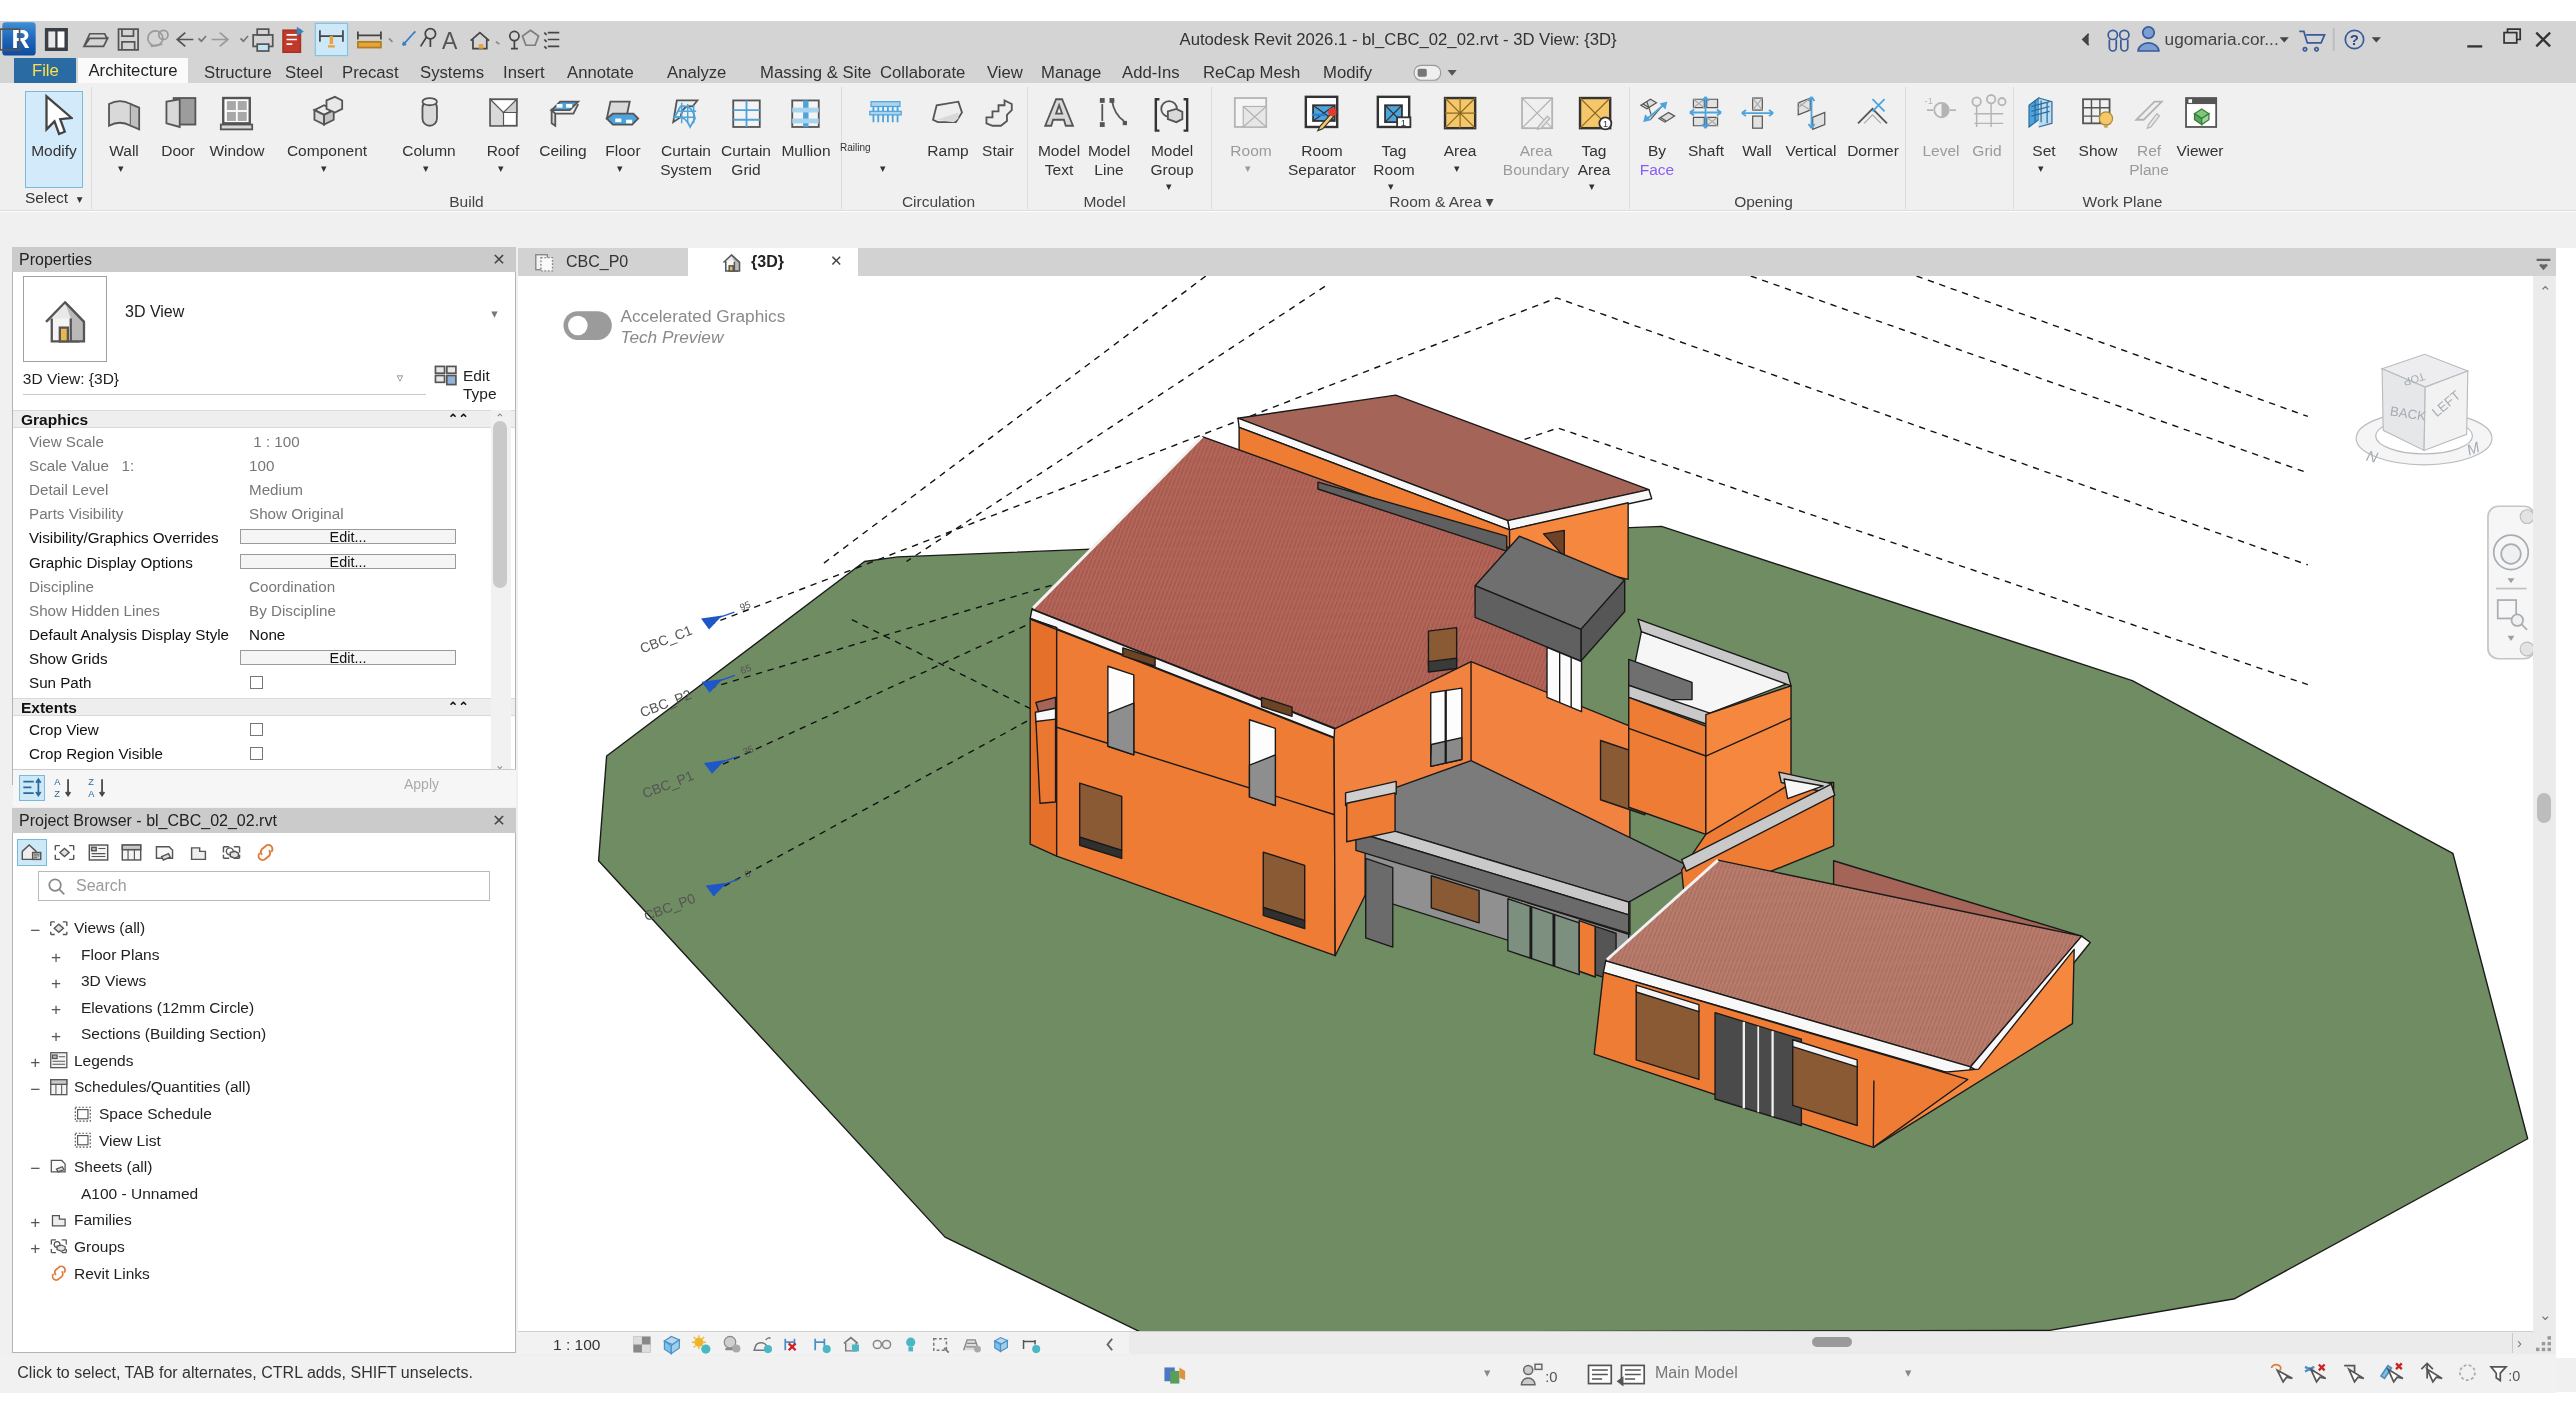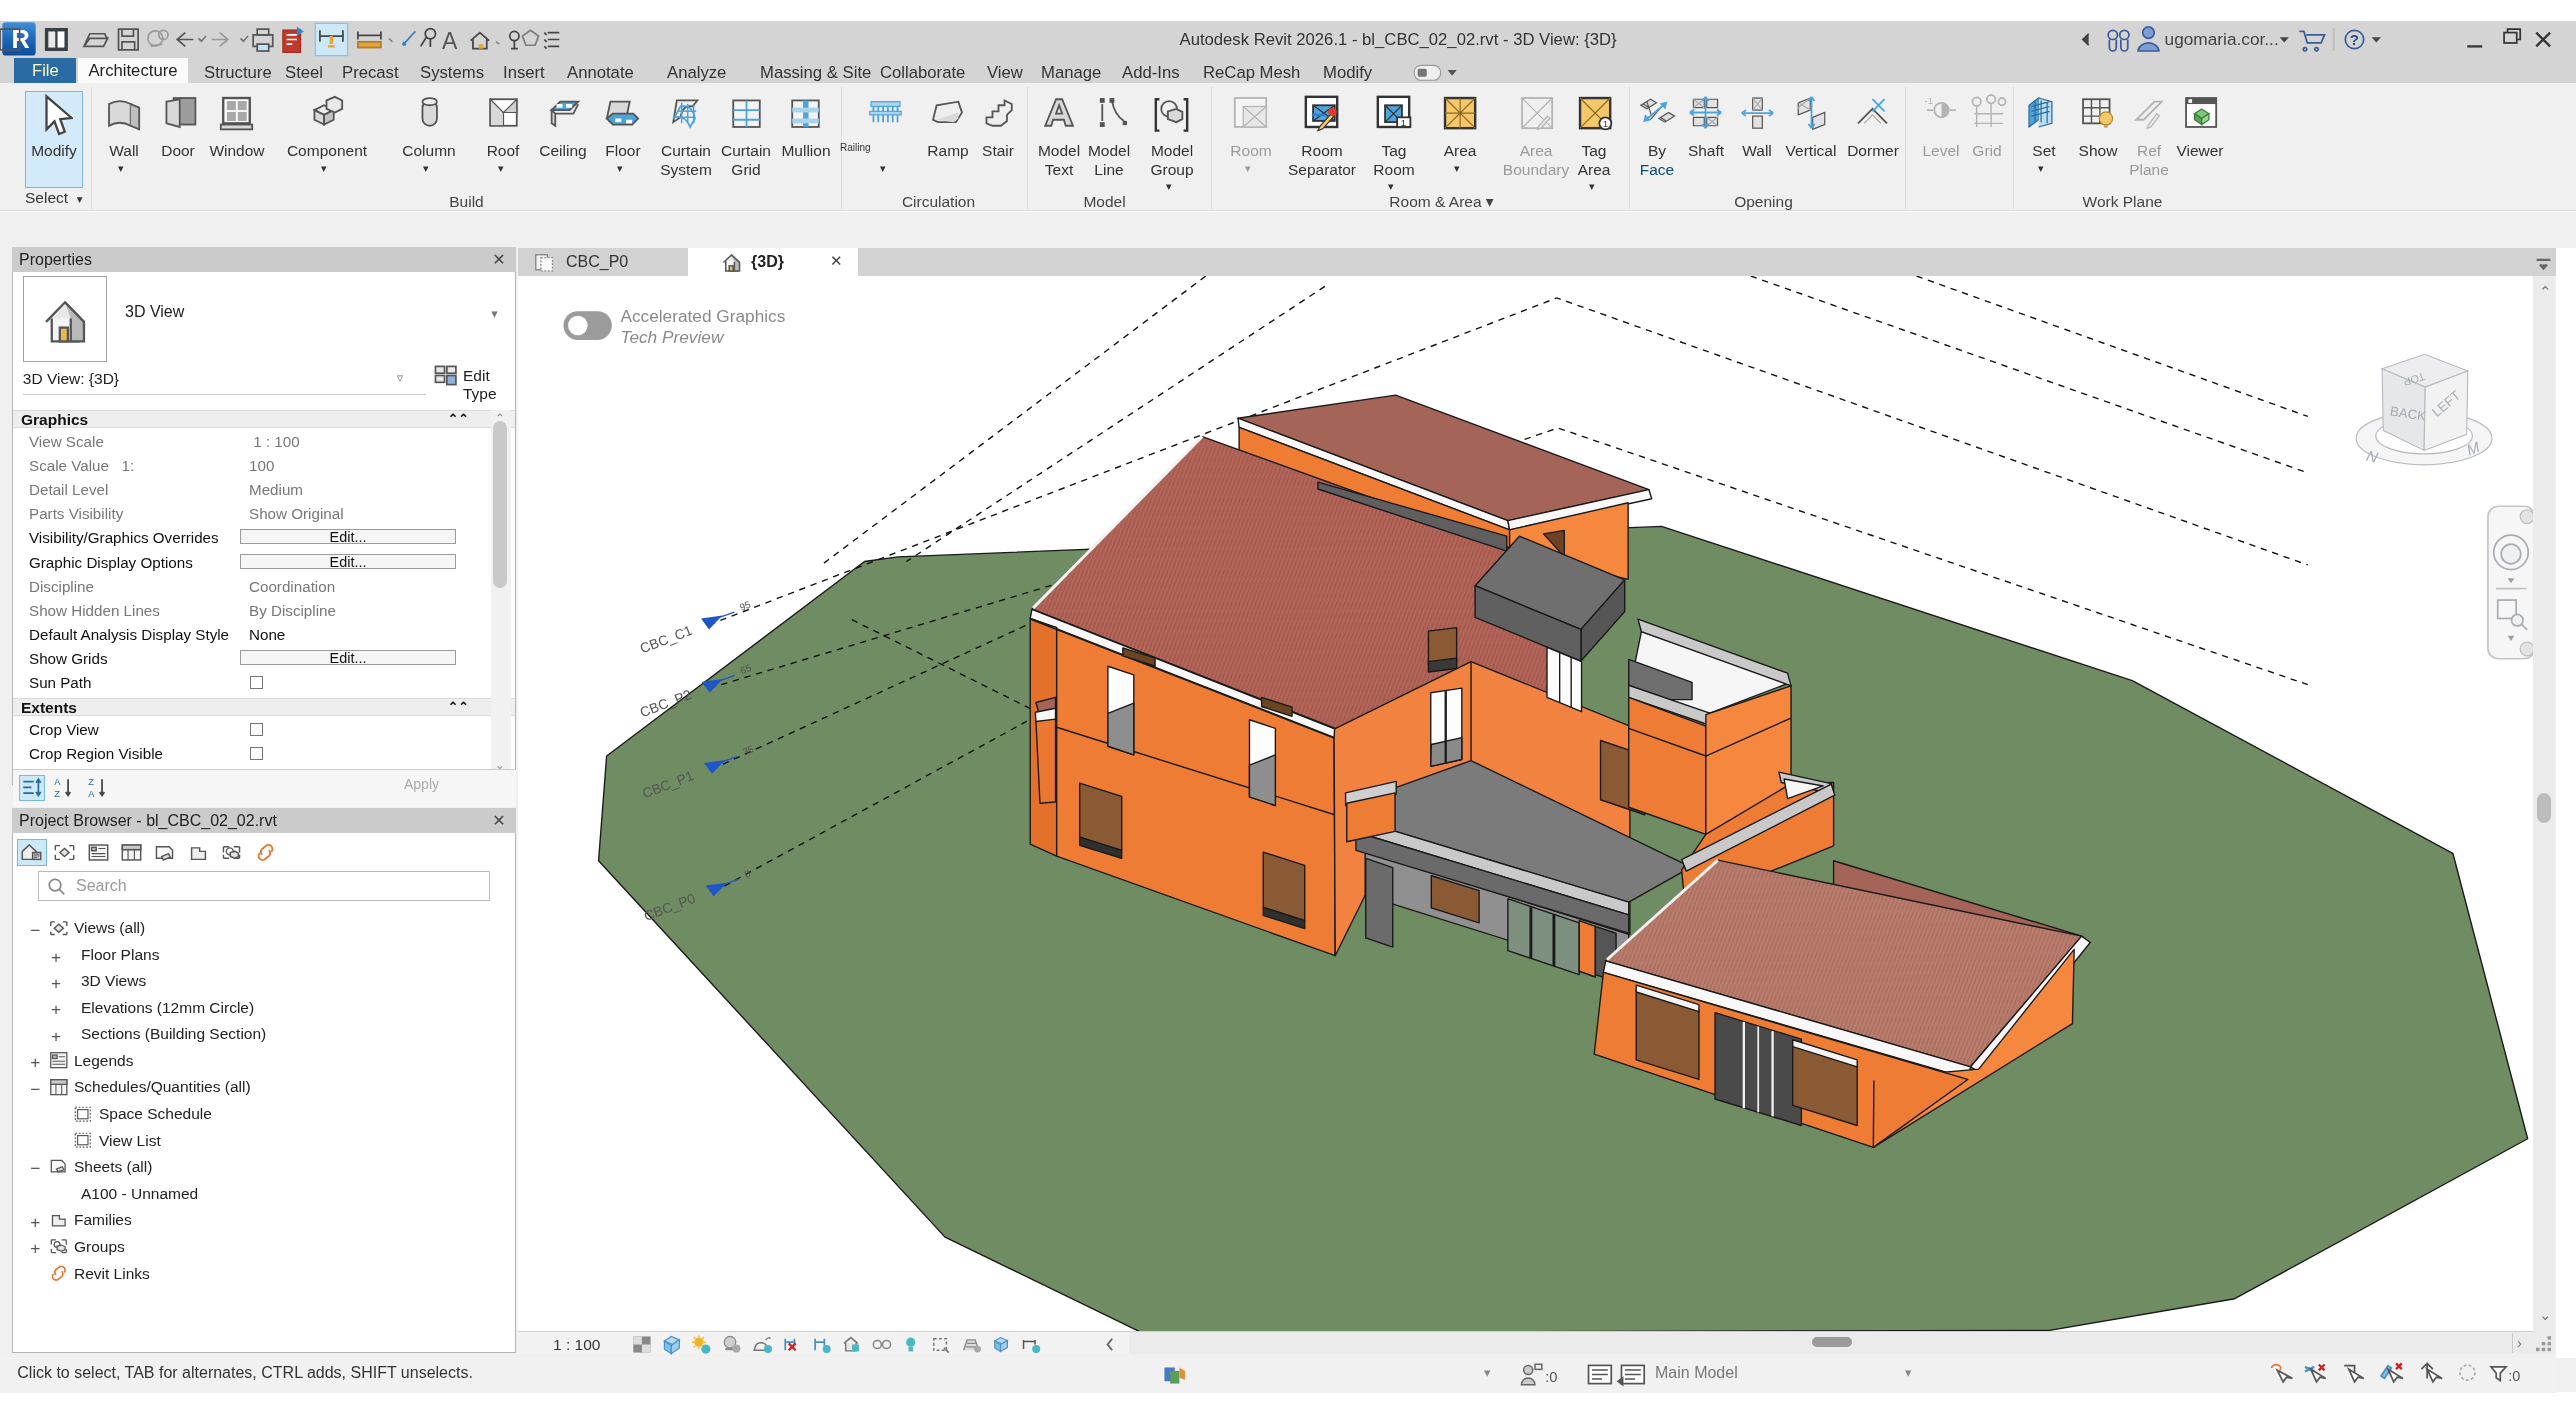--- a/index.html
+++ b/index.html
@@ -6,21 +6,21 @@
  font-family:"Liberation Sans",sans-serif;-webkit-font-smoothing:antialiased;}
 *{box-sizing:border-box;}
 .abs{position:absolute;}
 #app{position:relative;width:2576px;height:1402px;background:#fff;}
 
 #titlebar{left:0;top:21px;width:2576px;height:37px;background:#d4d4d4;}
 #tabrow{left:0;top:58px;width:2576px;height:26px;background:#d4d4d4;}
 #ribbon{left:0;top:83px;width:2576px;height:128px;background:#f0f0f0;border-bottom:0.6px solid #dcdcdc;}
 #mainbg{left:0;top:212px;width:2576px;height:1190px;background:#f0f0f0;}
 .tabtxt{position:absolute;top:4.6px;font-size:16.7px;color:#333;}
-#filetab{left:14.4px;top:0;width:62px;height:26px;background:#2b6ba3;color:#fef9c3;font-size:16.7px;text-align:center;line-height:26px;}
+#filetab{left:14.4px;top:0;width:62px;height:26px;background:#2b6ba3;color:#fde047;font-size:16.7px;text-align:center;line-height:26px;}
 #archtab{left:78px;top:0;width:110px;height:26px;background:#fafafa;color:#222;font-size:16.7px;text-align:center;line-height:26px;}
 .gsep{position:absolute;top:3.5px;width:0.6px;height:122px;background:#dcdcdc;}
 .glbl{position:absolute;top:110px;font-size:15.5px;color:#444;text-align:center;}
 
 #proppanel{left:12px;top:247px;width:504px;height:538px;background:#fff;border:0.6px solid #b4b4b4;}
 #prophdr{left:12px;top:247px;width:504px;height:25px;background:#cbcbcb;color:#222;font-size:16px;line-height:25px;}
 #pbpanel{left:12px;top:808px;width:504px;height:545px;background:#fff;border:0.6px solid #b4b4b4;}
 #pbhdr{left:12px;top:808px;width:504px;height:25px;background:#cbcbcb;color:#222;font-size:16px;line-height:25px;}
 .prow{position:absolute;left:0;width:100%;height:17.3px;font-size:15.2px;color:#777;}
 .prow .k{position:absolute;left:16px;top:0;}
@@ -351,21 +351,21 @@
    <div class="abs" style="left:1548px;top:59px;width:92px;text-align:center;font-size:15.5px;color:#333;">Tag</div>
    <div class="abs" style="left:1548px;top:78px;width:92px;text-align:center;font-size:15.5px;color:#333;">Area</div>
    <div class="abs" style="left:1589px;top:97px;font-size:11px;color:#333;">▾</div>
    <svg class="abs" style="left:1636px;top:8.6px;" width="41" height="41" viewBox="0 0 68 64">
         <path d="M8,20 l16,-10 10,6 -16,10 z" fill="#ddd" stroke="#555" stroke-width="2"></path>
         <path d="M38,42 l16,-10 10,6 -16,10 z" fill="#ddd" stroke="#555" stroke-width="2"></path>
         <path d="M12,18 l10,6 M40,40 l10,6 M18,14 l8,24 M44,20 l-20,24" stroke="#555" stroke-width="2"></path>
         <path d="M14,46 l36,-30 M50,16 l-8,2 6,6 z M14,46 l8,-2 -6,-6 z" stroke="#4da3dc" stroke-width="3" fill="#4da3dc"></path>
       </svg>
    <div class="abs" style="left:1611px;top:59px;width:92px;text-align:center;font-size:15.5px;color:#333;">By</div>
-   <div class="abs" style="left:1611px;top:78px;width:92px;text-align:center;font-size:15.5px;color:#0c4a6e;">Face</div>
+   <div class="abs" style="left:1611px;top:78px;width:92px;text-align:center;font-size:15.5px;color:#8b5cf6;">Face</div>
    <svg class="abs" style="left:1685px;top:8.6px;" width="41" height="41" viewBox="0 0 68 64">
         <path d="M14,10 h18 v14 h-18 z M36,10 h18 v14 h-18 z M14,40 h18 v14 h-18 z M36,40 h18 v14 h-18 z" fill="#e2e2e2" stroke="#555" stroke-width="2"></path>
         <path d="M14,10 l18,14 m0,-14 l-18,14 M36,40 l18,14 m0,-14 l-18,14" stroke="#aaa" stroke-width="2"></path>
         <path d="M34,6 v52 M34,6 l-5,7 M34,6 l5,7 M34,58 l-5,-7 M34,58 l5,-7 M8,32 h52 M8,32 l7,-5 M8,32 l7,5 M60,32 l-7,-5 M60,32 l-7,5" stroke="#4da3dc" stroke-width="3" fill="none"></path>
       </svg>
    <div class="abs" style="left:1660px;top:59px;width:92px;text-align:center;font-size:15.5px;color:#333;">Shaft</div>
    <svg class="abs" style="left:1737px;top:8.6px;" width="41" height="41" viewBox="0 0 68 64">
         <rect x="26" y="8" width="16" height="20" fill="#e2e2e2" stroke="#555" stroke-width="2"></rect>
         <rect x="26" y="38" width="16" height="20" fill="#e2e2e2" stroke="#555" stroke-width="2"></rect>
         <path d="M26,8 l16,20 m0,-20 l-16,20" stroke="#aaa" stroke-width="2"></path>

